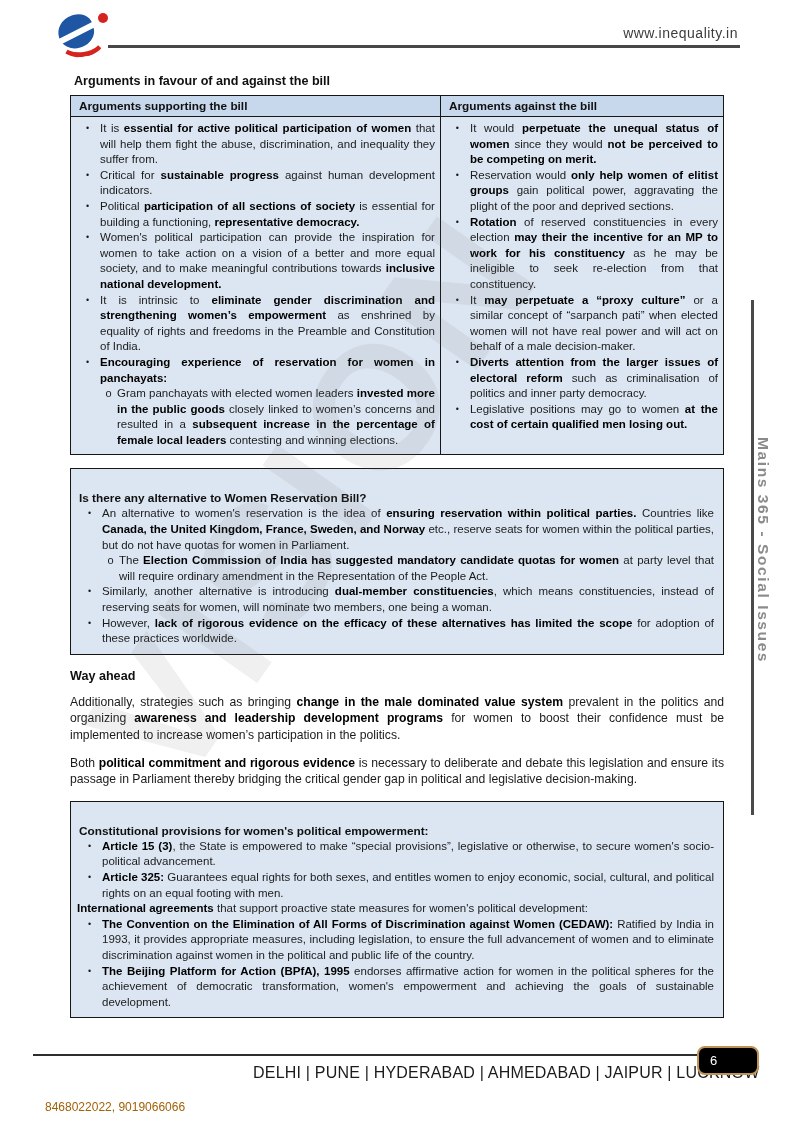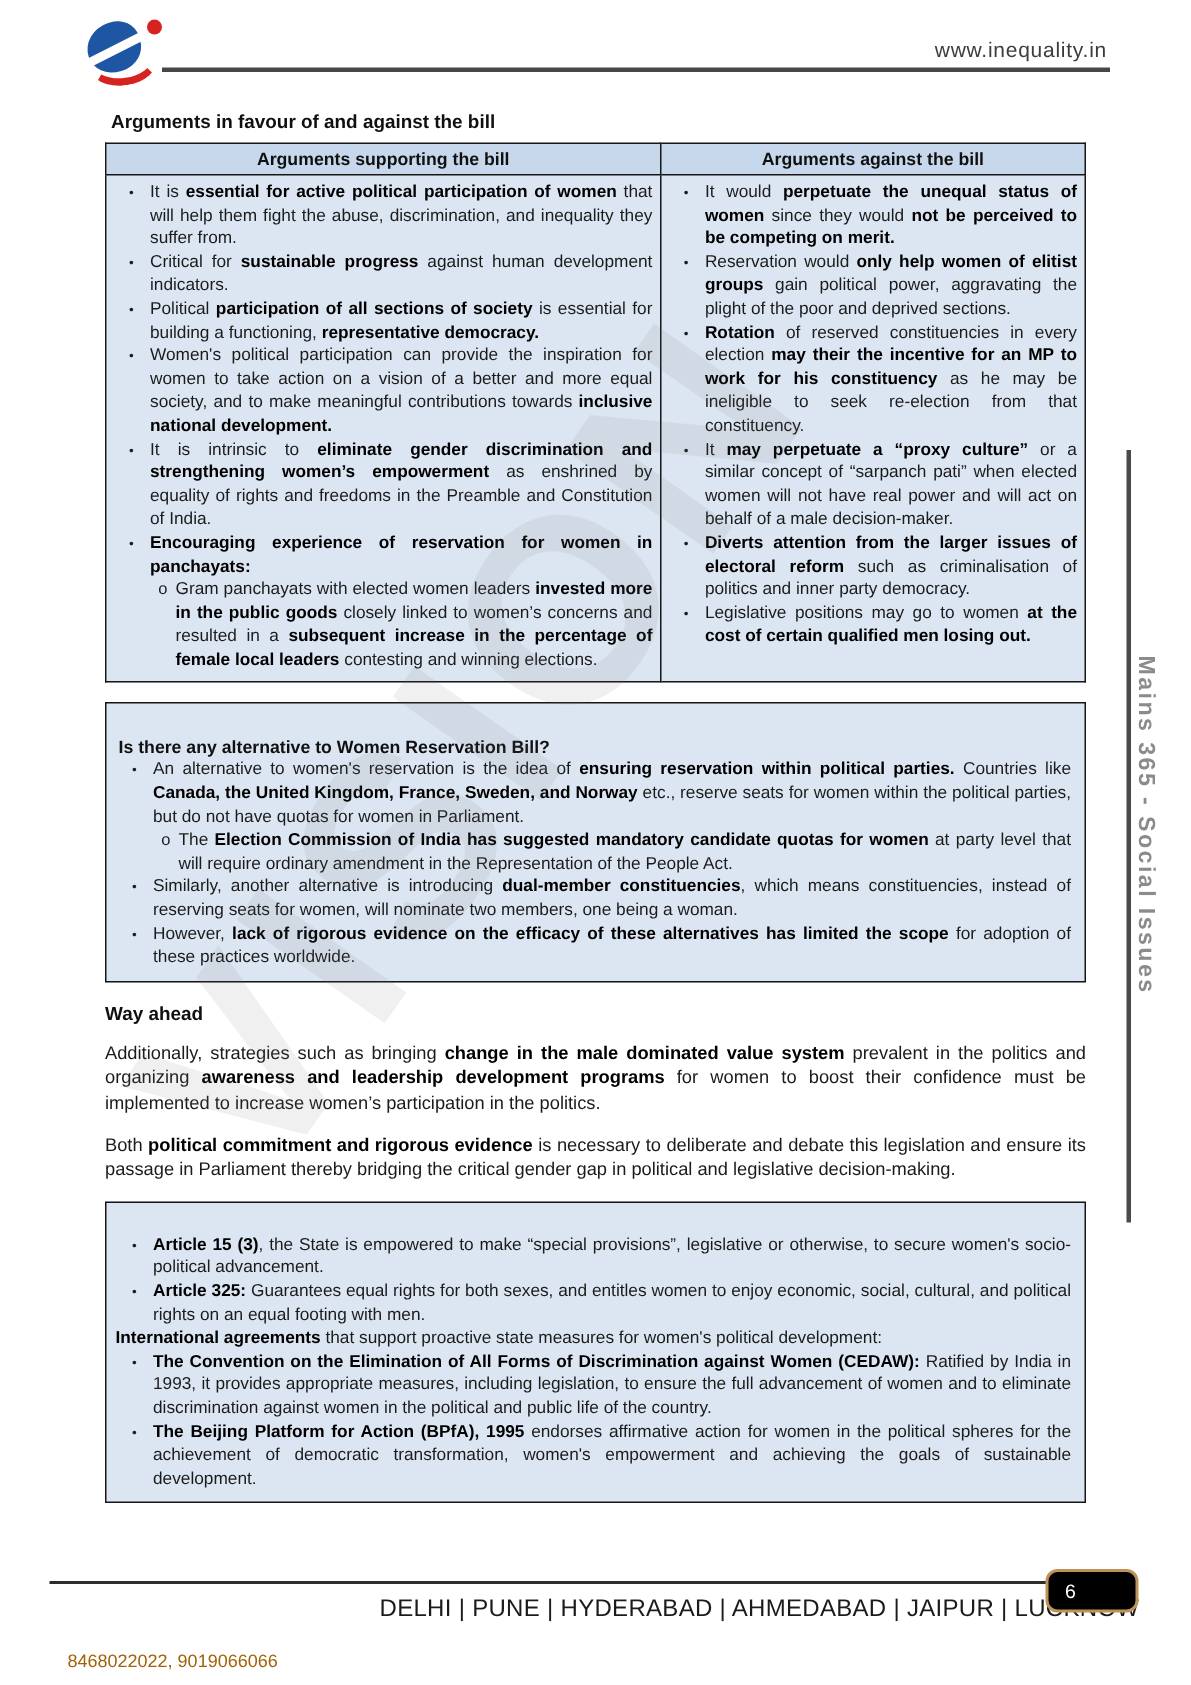--- a/index.html
+++ b/index.html
@@ -17,21 +17,21 @@
   .header-rule{position:absolute;left:108px;top:45px;width:632px;height:2.5px;background:#474747;}
   
   .side-rule{position:absolute;left:751px;top:300px;width:2.5px;height:515px;background:#4a4a4a;}
   .side-label{position:absolute;left:754px;top:437px;writing-mode:vertical-rl;font-size:15.5px;font-weight:bold;color:#8b8b8b;letter-spacing:1.6px;white-space:nowrap;}
   
   .watermark{position:absolute;left:10px;top:430px;width:560px;font-size:175px;font-weight:bold;color:rgba(110,110,110,0.10);transform:rotate(-55deg);transform-origin:50% 50%;pointer-events:none;z-index:5;letter-spacing:8px;}
   
   .content{position:absolute;left:70px;top:74px;width:654px;z-index:1;}
   .page-title{font-size:12.6px;font-weight:bold;color:#101010;margin:0 0 7px 4px;}
   table.args{width:100%;border-collapse:collapse;border:1.8px solid #161616;table-layout:fixed;}
-  table.args th{background:#c7d7ec;border:1.2px solid #161616;text-align:center;font-size:11.8px;padding:3px 8px;font-weight:bold;color:#101010;}
+  table.args th{background:#c7d7ec;border:1.2px solid #161616;text-align:left;font-size:11.8px;padding:3px 8px;font-weight:bold;color:#101010;}
   table.args td{background:#dce6f2;border:1.2px solid #161616;vertical-align:top;padding:4px 5px 6px 4px;}
   .col-left{width:57%;}
   .col-right{width:43%;}
   .li{display:flex;align-items:flex-start;font-size:11.5px;line-height:15.6px;text-align:justify;color:#1b1b1b;}
   .li .mk{flex:0 0 25px;text-align:center;font-size:9px;line-height:15.6px;color:#1b1b1b;}
   .li.lvl1{padding-left:25px;}
   .li.lvl1 .mk{flex:0 0 17px;font-size:11px;}
   .li .tx{flex:1;}
   .li.plain{display:block;}
   b{color:#000;}
@@ -154,20 +154,21 @@
           <div class="tx">However, <b>lack of rigorous evidence on the efficacy of these alternatives has limited the scope</b> for adoption of these practices worldwide.</div>
         </div>
       </div>
   </div>
 
   <div class="section-head">Way ahead</div>
   <p class="para">Additionally, strategies such as bringing <b>change in the male dominated value system</b> prevalent in the politics and organizing <b>awareness and leadership development programs</b> for women to boost their confidence must be implemented to increase women’s participation in the politics.</p>
   <p class="para">Both <b>political commitment and rigorous evidence</b> is necessary to deliberate and debate this legislation and ensure its passage in Parliament thereby bridging the critical gender gap in political and legislative decision-making.</p>
 
   <div class="info-box">
+    <div class="box-title">Constitutional provisions for women's political empowerment:</div>
     <div>
         <div class="li lvl0">
           <span class="mk">•</span>
           <div class="tx"><b>Article 15 (3)</b>, the State is empowered to make “special provisions”, legislative or otherwise, to secure women's socio-political advancement.</div>
         </div>
         <div class="li lvl0">
           <span class="mk">•</span>
           <div class="tx"><b>Article 325:</b> Guarantees equal rights for both sexes, and entitles women to enjoy economic, social, cultural, and political rights on an equal footing with men.</div>
         </div>
         <div class="li plain">

